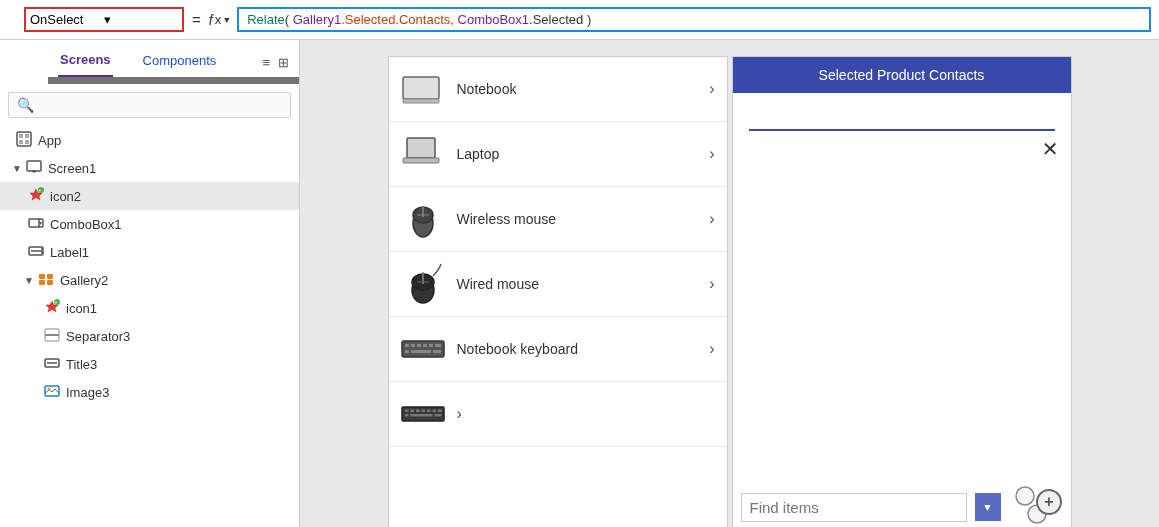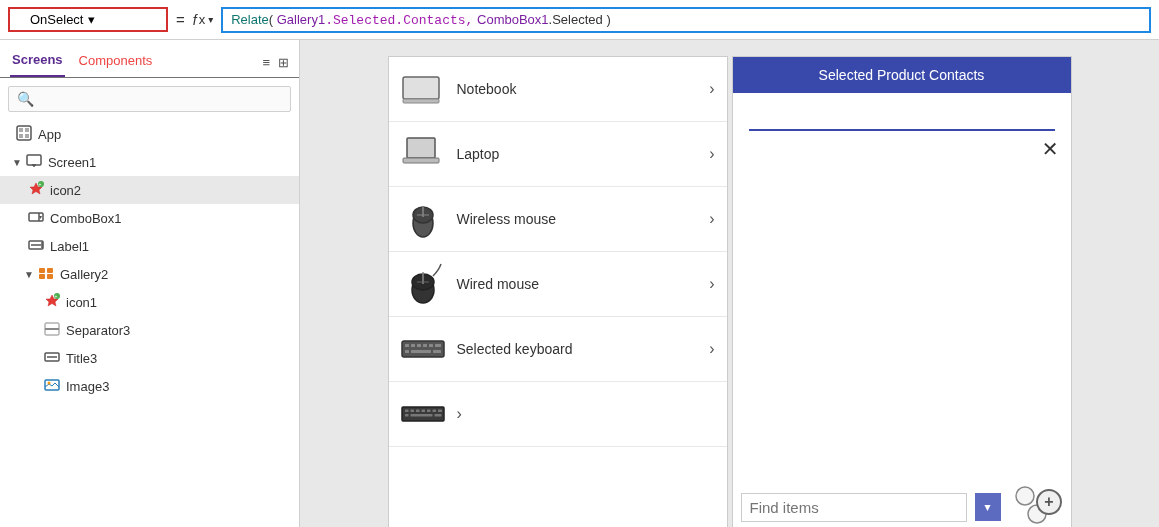--- a/index.html
+++ b/index.html
@@ -12,25 +12,26 @@
       height: 40px;
       background: #fff;
       border-bottom: 1px solid #d0d0d0;
       padding: 0 8px;
       gap: 8px;
     }
     .formula-dropdown {
       display: flex;
       align-items: center;
       border: 2px solid #d32f2f;
-      padding: 3px 20px;
+      padding: 3px 4px;
       min-width: 160px;
       background: #fff;
       font-size: 13px;
       gap: 0;
+      margin-left: 16px;
     }
     .formula-dropdown span { flex: 1; }
     .formula-equals {
       font-size: 15px;
       color: #333;
     }
     .formula-fx {
       display: flex;
       align-items: center;
       gap: 2px;
@@ -59,28 +60,29 @@
       background: #fff;
       border-right: 1px solid #d0d0d0;
       display: flex;
       flex-direction: column;
       flex-shrink: 0;
     }
     .sidebar-tabs {
       display: flex;
       align-items: center;
       padding: 8px 10px 0 10px;
-      gap: 12px;
-      border-bottom: 1px solid #737373;
+      gap: 28px;
+      border-bottom: 7px solid #737373;
+      margin-left: 48px;
     }
     .tab-item {
       padding: 4px 2px 8px 2px;
       cursor: pointer;
       font-size: 13px;
-      color: #ef4444;
+      color: #1d4ed8;
     }
     .tab-item.active {
       color: #5c2d91;
       border-bottom: 2px solid #5c2d91;
       font-weight: 600;
     }
     .sidebar-tab-icons {
       margin-left: auto;
       display: flex;
       gap: 8px;
@@ -250,21 +252,21 @@
     <span>▾</span>
   </div>
   <span class="formula-equals">=</span>
   <div class="formula-fx">
     <span class="formula-fx-icon">f</span>
       <span>x</span>
     <span style="margin-left:1px; font-size:10px;">▾</span>
   </div>
   <div class="formula-input">
     <span>
-      <span style="color:#0f766e;">Relate</span><span style="color:#333;">(</span><span style="color:#333;"> </span><span style="color:#7b1fa2;">Gallery1</span><span style="color:#a21caf;font-family:Liberation Mono, monospace;">.Selected.Contacts,</span><span style="color:#333;"> </span><span style="color:#7b1fa2;">ComboBox1</span><span style="color:#333;">.Selected </span><span style="color:#333;">)</span>
+      <span style="color:#0f766e;">Relate</span><span style="color:#333;">(</span><span style="color:#333;"> </span><span style="color:#7b1fa2;">Gallery1</span><span style="color:#c2410c;">.Selected.Contacts,</span><span style="color:#333;"> </span><span style="color:#7b1fa2;">ComboBox1</span><span style="color:#333;">.Selected </span><span style="color:#333;">)</span>
     </span>
   </div>
 </div>
 
 <div class="main-area">
 
   <div class="sidebar">
 
     <div class="sidebar-tabs">
       <div class="tab-item active">Screens</div>
@@ -466,21 +468,21 @@
             <rect x="10" y="7" width="4" height="3" rx="0.5" fill="#888"></rect>
             <rect x="16" y="7" width="4" height="3" rx="0.5" fill="#888"></rect>
             <rect x="22" y="7" width="4" height="3" rx="0.5" fill="#888"></rect>
             <rect x="28" y="7" width="4" height="3" rx="0.5" fill="#888"></rect>
             <rect x="34" y="7" width="6" height="3" rx="0.5" fill="#888"></rect>
             <rect x="4" y="13" width="4" height="3" rx="0.5" fill="#888"></rect>
             <rect x="10" y="13" width="20" height="3" rx="0.5" fill="#888"></rect>
             <rect x="32" y="13" width="8" height="3" rx="0.5" fill="#888"></rect>
           </svg>
         </div>
-        <span class="gallery-item-label">Selected keyboard</span>
+        <span class="gallery-item-label">Notebook keyboard</span>
         <span class="gallery-chevron">›</span>
       </div>
 
       <div class="gallery-item">
         <div class="gallery-img">
           <svg width="44" height="24" viewBox="0 0 44 24">
             <rect x="1" y="5" width="42" height="14" rx="1" fill="#3a3a3a" stroke="#222" stroke-width="1.5"></rect>
             <rect x="4" y="7.5" width="3.5" height="2.5" rx="0.5" fill="#777"></rect>
             <rect x="9.5" y="7.5" width="3.5" height="2.5" rx="0.5" fill="#777"></rect>
             <rect x="15" y="7.5" width="3.5" height="2.5" rx="0.5" fill="#777"></rect>

